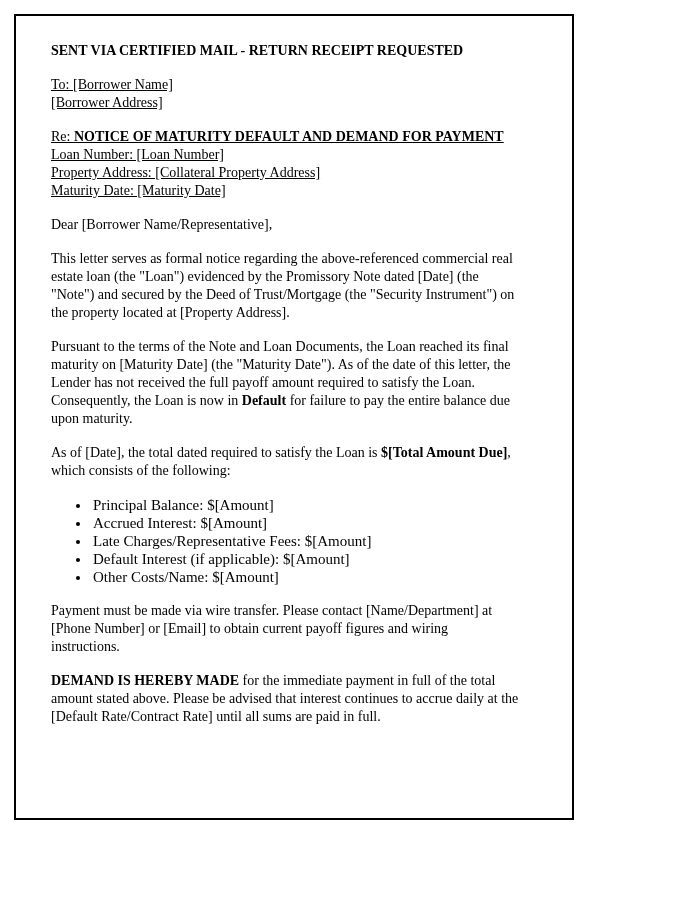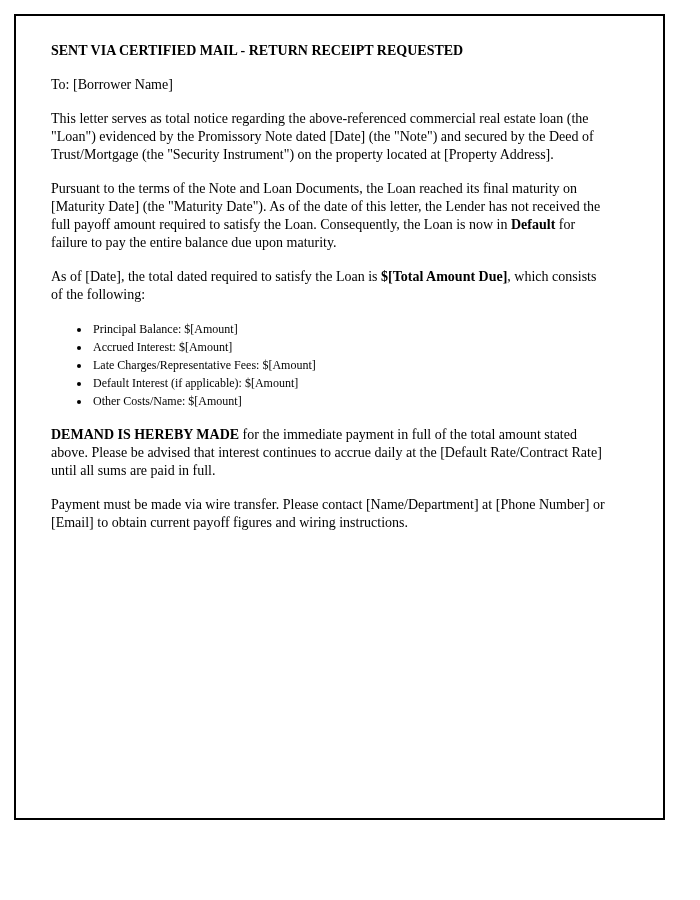--- a/index.html
+++ b/index.html
@@ -9,74 +9,83 @@
     background: #ffffff;
     width: 700px;
     height: 900px;
     font-family: "Liberation Serif", "DejaVu Serif", serif;
     color: #000000;
   }
   .page {
     position: absolute;
     left: 14px;
     top: 14px;
-    width: 651px;
+    width: 560px;
     height: 806px;
     border: 2px solid #000000;
     background: #ffffff;
     padding: 26px 52px 0 35px;
     overflow: hidden;
   }
   .page p, .page .line-block {
     margin: 0 0 16px 0;
     font-size: 14px;
     line-height: 18px;
   }
   .line-block div {
     font-size: 14px;
     line-height: 18px;
+    text-decoration: underline;
   }
   .bold { font-weight: bold; }
   ul.amounts {
     margin: 0 0 16px 0;
     padding: 0 0 0 40px;
-    font-size: 12px;
+    font-size: 15px;
     line-height: 18px;
   }
   ul.amounts li {
     margin: 0 0 0 0;
     padding-left: 2px;
   }
 </style>
 </head>
 <body>
 
 <div class="page">
 
   <p class="bold">SENT VIA CERTIFIED MAIL - RETURN RECEIPT REQUESTED</p>
 
 
   <div class="line-block">
     <div>To: [Borrower Name]</div>
+    <div>[Borrower Address]</div>
   </div>
 
+  <div class="line-block">
+    <div><span>Re: </span><span class="bold">NOTICE OF MATURITY DEFAULT AND DEMAND FOR PAYMENT</span></div>
+    <div>Loan Number: [Loan Number]</div>
+    <div>Property Address: [Collateral Property Address]</div>
+    <div>Maturity Date: [Maturity Date]</div>
+  </div>
 
+  <p>Dear [Borrower Name/Representative],</p>
 
-  <p>This letter serves as total notice regarding the above-referenced commercial real estate loan (the "Loan") evidenced by the Promissory Note dated [Date] (the "Note") and secured by the Deed of Trust/Mortgage (the "Security Instrument") on the property located at [Property Address].</p>
+  <p>This letter serves as formal notice regarding the above-referenced commercial real estate loan (the "Loan") evidenced by the Promissory Note dated [Date] (the "Note") and secured by the Deed of Trust/Mortgage (the "Security Instrument") on the property located at [Property Address].</p>
 
   <p><span>Pursuant to the terms of the Note and Loan Documents, the Loan reached its final maturity on [Maturity Date] (the "Maturity Date"). As of the date of this letter, the Lender has not received the full payoff amount required to satisfy the Loan. Consequently, the Loan is now in </span><span class="bold">Default</span><span> for failure to pay the entire balance due upon maturity.</span></p>
 
   <p><span>As of [Date], the total dated required to satisfy the Loan is </span><span class="bold">$[Total Amount Due]</span><span>, which consists of the following:</span></p>
 
   <ul class="amounts">
     <li>Principal Balance: $[Amount]</li>
     <li>Accrued Interest: $[Amount]</li>
     <li>Late Charges/Representative Fees: $[Amount]</li>
     <li>Default Interest (if applicable): $[Amount]</li>
     <li>Other Costs/Name: $[Amount]</li>
   </ul>
 
+  <p>Payment must be made via wire transfer. Please contact [Name/Department] at [Phone Number] or [Email] to obtain current payoff figures and wiring instructions.</p>
+
   <p><span class="bold">DEMAND IS HEREBY MADE</span><span> for the immediate payment in full of the total amount stated above. Please be advised that interest continues to accrue daily at the [Default Rate/Contract Rate] until all sums are paid in full.</span></p>
-
-  <p>Payment must be made via wire transfer. Please contact [Name/Department] at [Phone Number] or [Email] to obtain current payoff figures and wiring instructions.</p>
 
 
 </div>
 
 </body></html>

